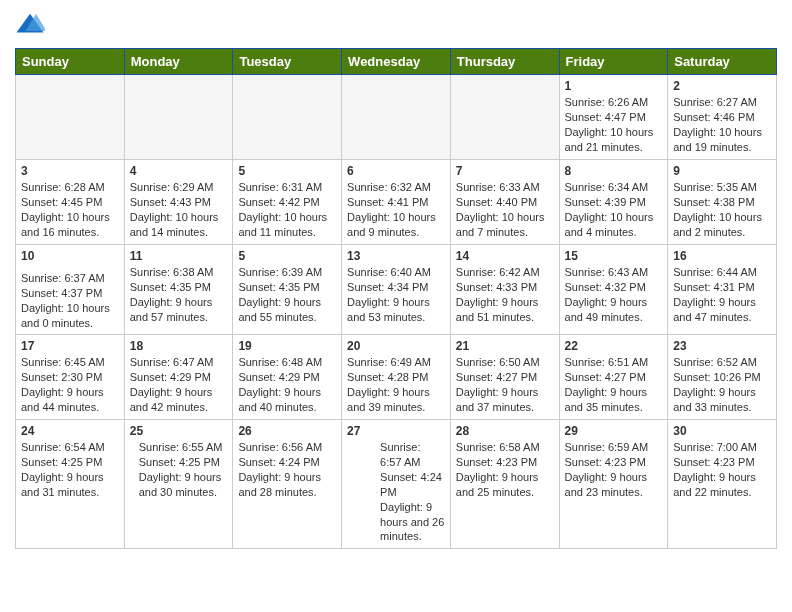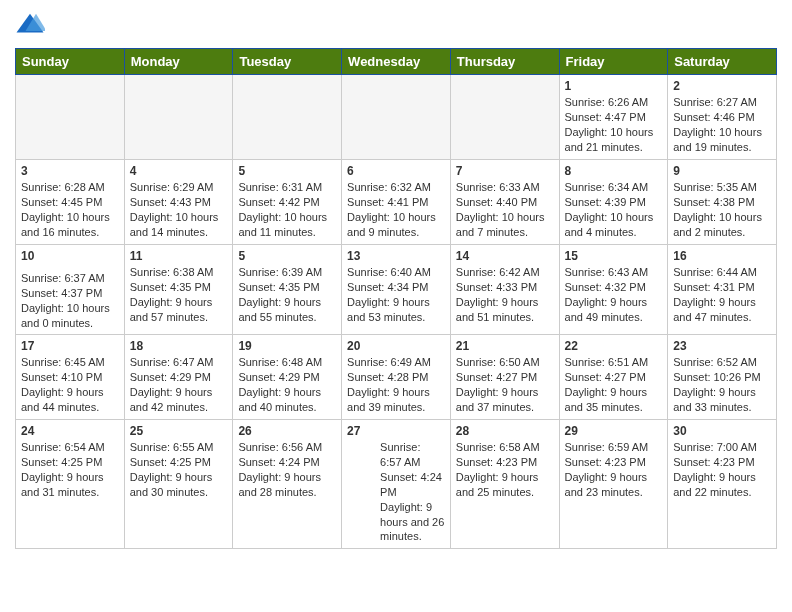--- a/index.html
+++ b/index.html
@@ -226,21 +226,21 @@
             <span class="day-num">16</span>
             <div class="day-info" style="white-space: pre-line;">Sunrise: 6:44 AM
 Sunset: 4:31 PM
 Daylight: 9 hours and 47 minutes.</div>
           </td>
         </tr>
         <tr>
           <td>
             <span class="day-num">17</span>
             <div class="day-info" style="white-space: pre-line;">Sunrise: 6:45 AM
-Sunset: 4:10 PM
+Sunset: 2:30 PM
 Daylight: 9 hours and 44 minutes.</div>
           </td>
           <td>
             <span class="day-num">18</span>
             <div class="day-info" style="white-space: pre-line;">Sunrise: 6:47 AM
 Sunset: 4:29 PM
 Daylight: 9 hours and 42 minutes.</div>
           </td>
           <td>
             <span class="day-num">19</span>
@@ -275,21 +275,21 @@
         </tr>
         <tr>
           <td>
             <span class="day-num">24</span>
             <div class="day-info" style="white-space: pre-line;">Sunrise: 6:54 AM
 Sunset: 4:25 PM
 Daylight: 9 hours and 31 minutes.</div>
           </td>
           <td>
             <span class="day-num">25</span>
-            <div class="day-info" style="white-space: pre-line;">Sunrise: 6:55 AM
+            <div class="day-info" style="white-space: pre-line; margin-left: 9px;">Sunrise: 6:55 AM
 Sunset: 4:25 PM
 Daylight: 9 hours and 30 minutes.</div>
           </td>
           <td>
             <span class="day-num">26</span>
             <div class="day-info" style="white-space: pre-line;">Sunrise: 6:56 AM
 Sunset: 4:24 PM
 Daylight: 9 hours and 28 minutes.</div>
           </td>
           <td>

